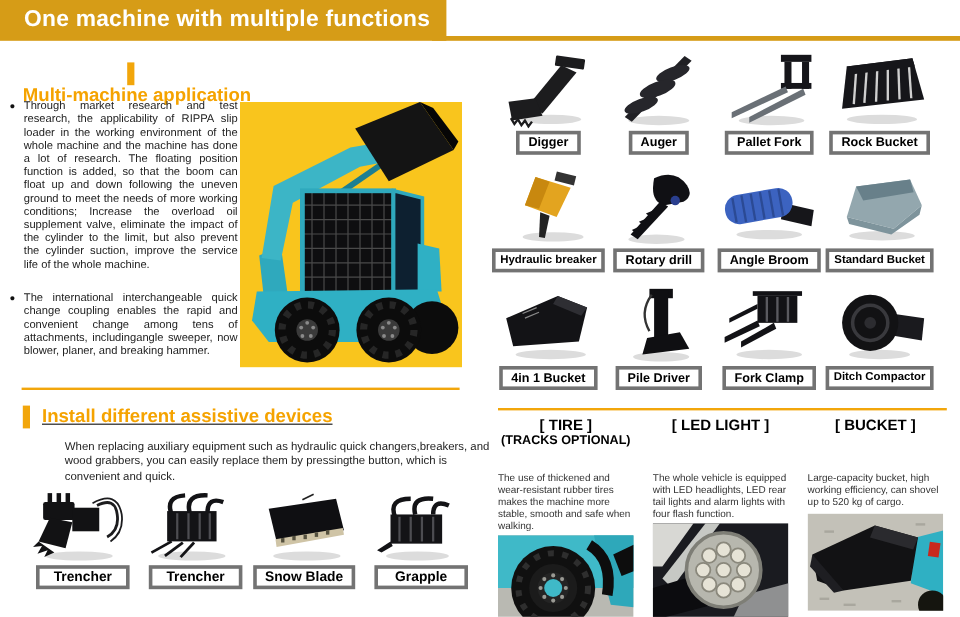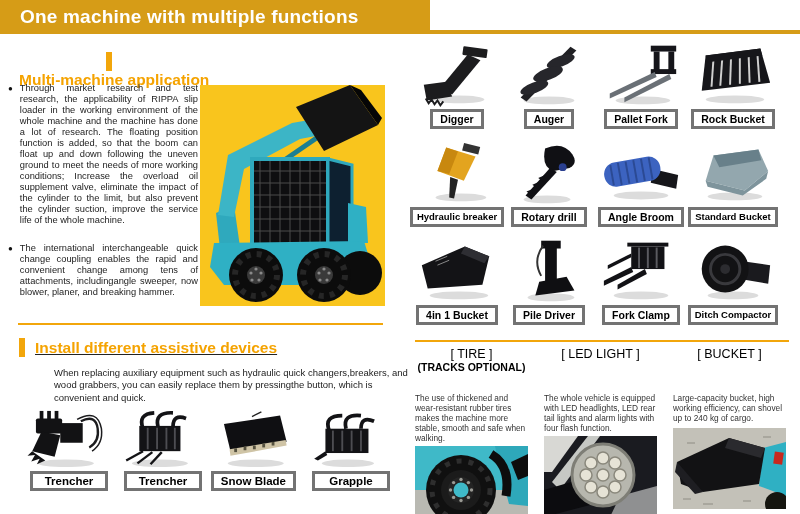--- a/index.html
+++ b/index.html
@@ -2,21 +2,21 @@
 <html><head>
 <meta charset="utf-8">
 <style>
   * { margin:0; padding:0; box-sizing:border-box; }
   html,body { width:800px; height:514px; }
   body {
     position:relative; background:#fff; overflow:hidden;
     font-family:"Liberation Sans", sans-serif; color:#222;
   }
   
-  .banner { position:absolute; left:0; top:0; width:430px; height:34px;
+  .banner { position:absolute; left:0; top:0; width:372px; height:34px;
             background:#D69C17; display:flex; align-items:center; }
   .banner-title { color:#fff; font-weight:bold; font-size:19px; padding-left:20px; letter-spacing:.2px; white-space:nowrap; }
   .banner-tail { position:absolute; left:360px; top:30px; width:440px; height:4px; background:#D69C17; }
   
   .sec-head { position:absolute; display:flex; align-items:center; }
   .sec-bar { width:6px; height:19px; background:#F2A60B; margin-right:10px; }
   .sec-title { color:#F5A300; font-weight:bold; font-size:15.5px; white-space:nowrap; }
   #sec1 { left:19px; top:52px;flex-direction:column; }
   #sec2 { left:19px; top:338px;text-decoration:underline; }
   
@@ -42,21 +42,21 @@
   .label-box { background:#fff; border:3px solid #737373; font-weight:bold; font-size:10.5px;
                color:#000; padding:1px 7px; white-space:nowrap; text-align:center; line-height:12px; }
   .label-box.small { font-size:9.5px; padding:1px 4px; }
   .bl-grid { position:absolute; left:14px; top:408px; display:grid; grid-template-columns:repeat(4,94px); }
   .bl-cell { display:flex; flex-direction:column; align-items:flex-end; }
   .bl-img { height:60px; display:flex; align-items:flex-end; justify-content:center; }
   .bl-cell .label-box { margin-top:3px; min-width:78px; font-size:11.5px; }
   
   .features { position:absolute; left:415px; top:347px; display:grid;
               grid-template-columns:repeat(3,113px); column-gap:16px; }
-  .feat-title { text-align:center; font-weight:normal; font-size:12.5px; color:#000; line-height:14px; }
+  .feat-title { text-align:center; font-weight:bold; font-size:12.5px; color:#000; line-height:14px; }
   .feat-sub { text-align:center; font-weight:bold; font-size:10.5px; color:#000; line-height:12px; min-height:12px; }
   .feat-text { font-size:8.3px; line-height:10px; color:#333; margin-top:20px; min-height:32px; }
   .feat-photo { margin-top:3px; width:113px; height:81px; }
   .feat-photo svg { display:block; width:113px; height:81px; }
   .ico { display:block; }
 </style>
 </head>
 <body>
 
 <div class="banner">
@@ -461,21 +461,21 @@
             <circle cx="47" cy="51" r="6"></circle>
           <circle cx="42" cy="39" r="6"></circle>
             <circle cx="47" cy="27" r="6"></circle>
         </g>
       </svg>
     </div>
   </div>
   <div class="feat-col">
     <div class="feat-title">[ BUCKET ]</div>
     <div class="feat-sub"></div>
-    <div class="feat-text">Large-capacity bucket, high working efficiency, can shovel up to 240 kg of cargo.</div>
+    <div class="feat-text">Large-capacity bucket, high working efficiency, can shovel up to 520 kg of cargo.</div>
     <div class="feat-photo">
       <svg viewBox="0 0 113 81">
         <rect width="113" height="81" fill="#c3c1b8"></rect>
         <g fill="#a9a79e">
           <rect x="10" y="70" width="8" height="2"></rect>
             <rect x="30" y="75" width="10" height="2"></rect>
           <rect x="70" y="72" width="8" height="2"></rect>
             <rect x="14" y="14" width="8" height="2"></rect>
           <rect x="90" y="8" width="8" height="2"></rect>
         </g>

